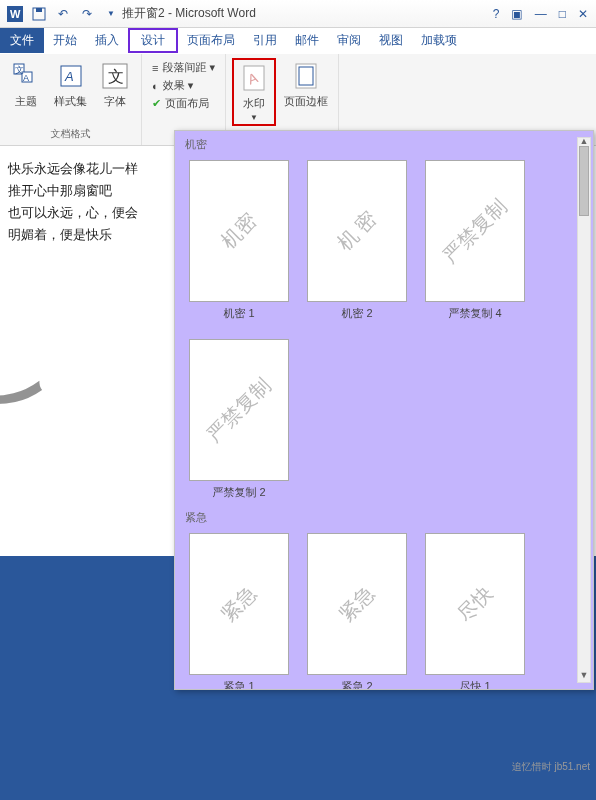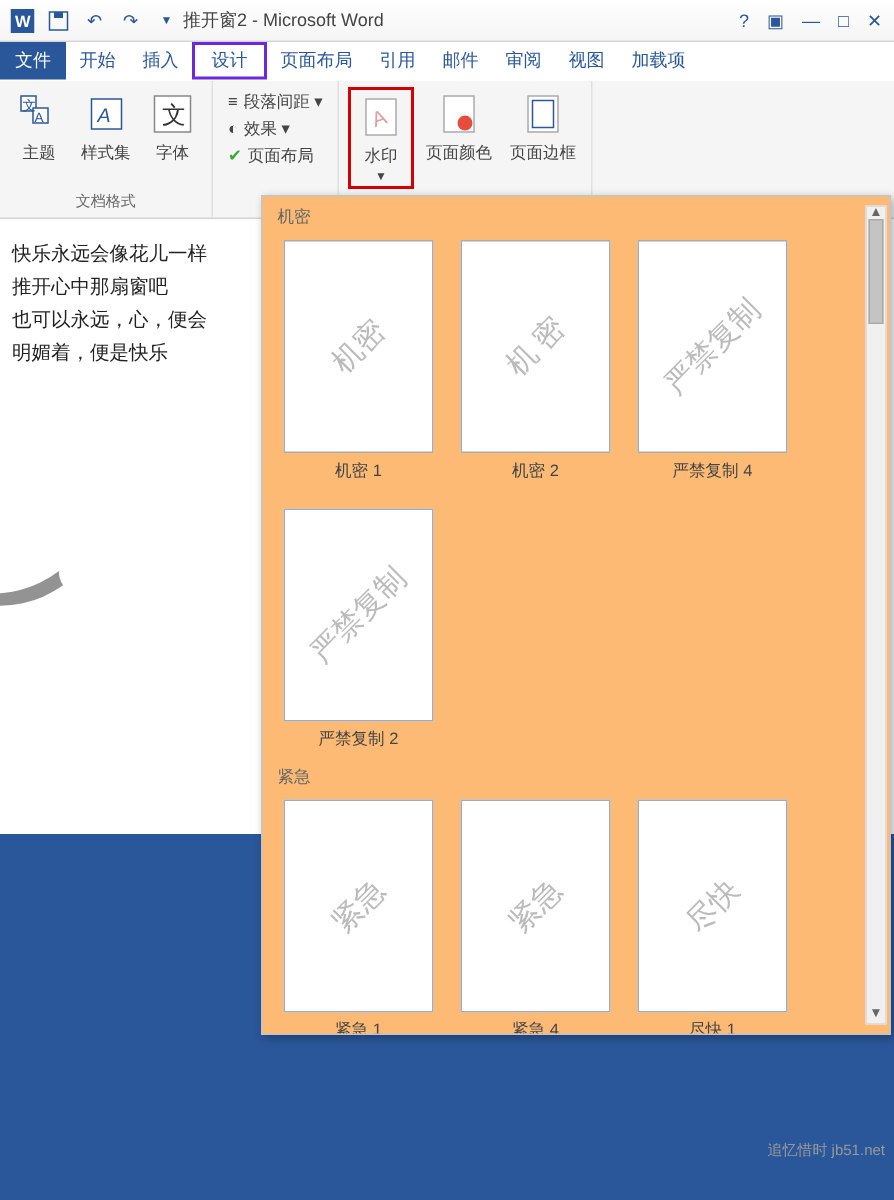--- a/index.html
+++ b/index.html
@@ -19,21 +19,21 @@
 .rbtn{display:flex;flex-direction:column;align-items:center;gap:2px;padding:2px 4px;cursor:pointer}
 .rbtn-ico{width:32px;height:32px;display:flex;align-items:center;justify-content:center;font-size:20px;color:#2a579a}
 .rgroup-label{font-size:10px;color:#666;margin-top:auto}
 .small-list{display:flex;flex-direction:column;gap:3px;padding:2px 4px;font-size:11px;color:#444}
 .small-list div{display:flex;align-items:center;gap:4px}
 .watermark-btn{border:2px solid #d40000;padding:2px 4px}
 .doc-area{position:relative;background:#fff;height:410px;padding:12px 8px;font-size:13px;color:#222;line-height:1.7}
 .doc-area .bigwm{position:absolute;left:-10px;bottom:60px;font-size:120px;color:#888;transform:rotate(-40deg);transform-origin:left bottom;font-family:"STKaiti",serif;opacity:.9}
 .status{height:24px;background:#2a579a;color:#fff;font-size:11px;display:flex;align-items:center;padding:0 10px;gap:14px}
 .bluefill{position:absolute;left:0;right:0;top:556px;bottom:0;background:#2a579a}
-.dropdown{position:absolute;left:174px;top:130px;width:420px;background:#fdba74;border:1px solid #c4c4c4;box-shadow:2px 2px 6px rgba(0,0,0,.3);font-size:12px;color:#444}
+.dropdown{position:absolute;left:174px;top:130px;width:420px;background:#c4b5fd;border:1px solid #c4c4c4;box-shadow:2px 2px 6px rgba(0,0,0,.3);font-size:12px;color:#444}
 .dd-scroll{max-height:558px;overflow:hidden}
 .dd-section{padding:6px 10px 2px;color:#666;font-size:11px}
 .dd-grid{display:flex;flex-wrap:wrap;gap:18px;padding:6px 14px 4px}
 .dd-item{display:flex;flex-direction:column;align-items:center;gap:4px;font-size:11px}
 .thumb{width:100px;height:142px;border:1px solid #aaa;background:#fff;position:relative;overflow:hidden}
 .thumb-text{position:absolute;top:50%;left:50%;transform:translate(-50%,-50%) rotate(-45deg);font-family:"STKaiti",serif;color:#bbb;font-size:20px;white-space:nowrap}
 .scrollbar{position:absolute;right:2px;top:6px;bottom:6px;width:14px;background:#f0f0f0;border:1px solid #ddd}
 .sb-thumb{position:absolute;left:1px;right:1px;top:8px;height:70px;background:#c4c4c4;border:1px solid #aaa}
 .sb-up,.sb-dn{position:absolute;left:0;right:0;height:14px;text-align:center;font-size:9px;color:#666}
 .sb-up{top:-2px}.sb-dn{bottom:-2px}
@@ -143,29 +143,20 @@
               <text x="8" y="19" font-size="14" fill="#e0a0a0" transform="rotate(-20 14 14)">A</text>
             </svg>
         </div>
         <span>水印</span>
         <span style="font-size:8px">▼</span>
       </div>
       <div class="rbtn">
         <div class="rbtn-ico">
           <svg width="28" height="28">
               <rect x="4" y="2" width="20" height="24" fill="#fff" stroke="#aaa"></rect>
-              <circle cx="18" cy="20" r="5" fill="#e74c3c"></circle>
-            </svg>
-        </div>
-        <span>页面颜色</span>
-      </div>
-      <div class="rbtn">
-        <div class="rbtn-ico">
-          <svg width="28" height="28">
-              <rect x="4" y="2" width="20" height="24" fill="#fff" stroke="#aaa"></rect>
               <rect x="7" y="5" width="14" height="18" fill="none" stroke="#2a579a"></rect>
             </svg>
         </div>
         <span>页面边框</span>
       </div>
     </div>
   </div>
 </div>
 
 <div class="doc-area">
@@ -217,21 +208,21 @@
         <div class="dd-item">
           <div class="thumb">
             <div class="thumb-text">紧急</div>
           </div>
           <div>紧急 1</div>
         </div>
         <div class="dd-item">
           <div class="thumb">
             <div class="thumb-text">紧急</div>
           </div>
-          <div>紧急 4</div>
+          <div>紧急 2</div>
         </div>
         <div class="dd-item">
           <div class="thumb">
             <div class="thumb-text">尽快</div>
           </div>
           <div>尽快 1</div>
         </div>
       </div>
 
   </div>

